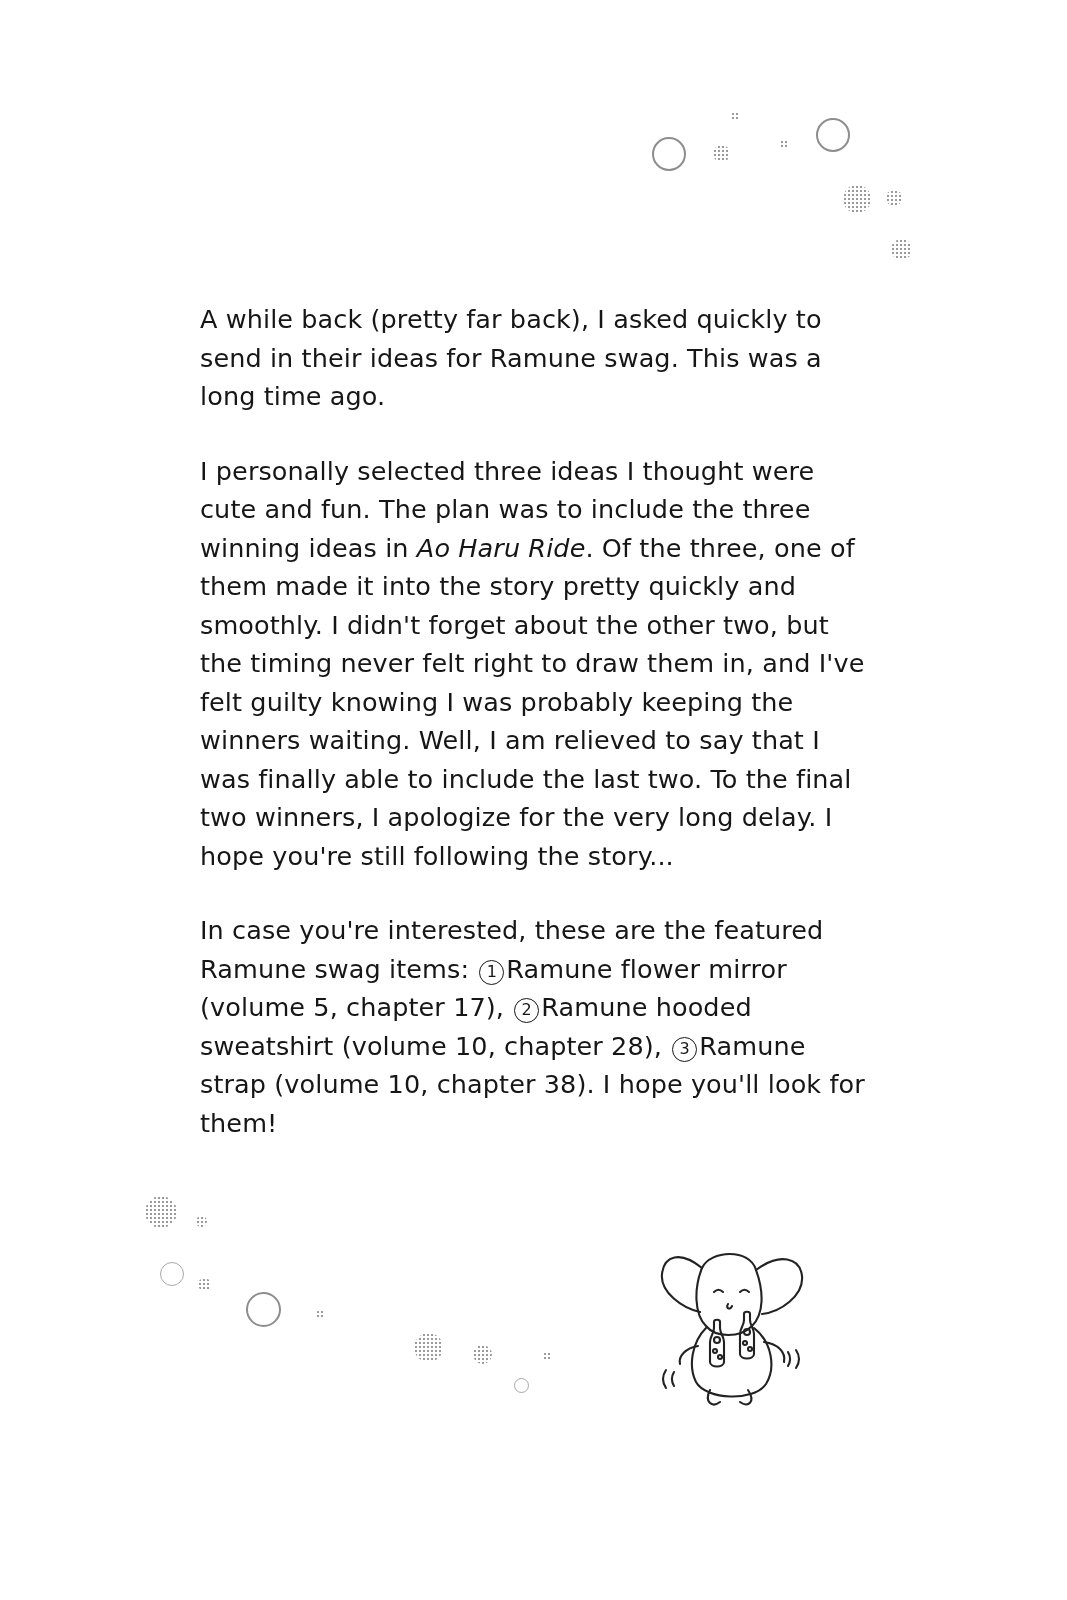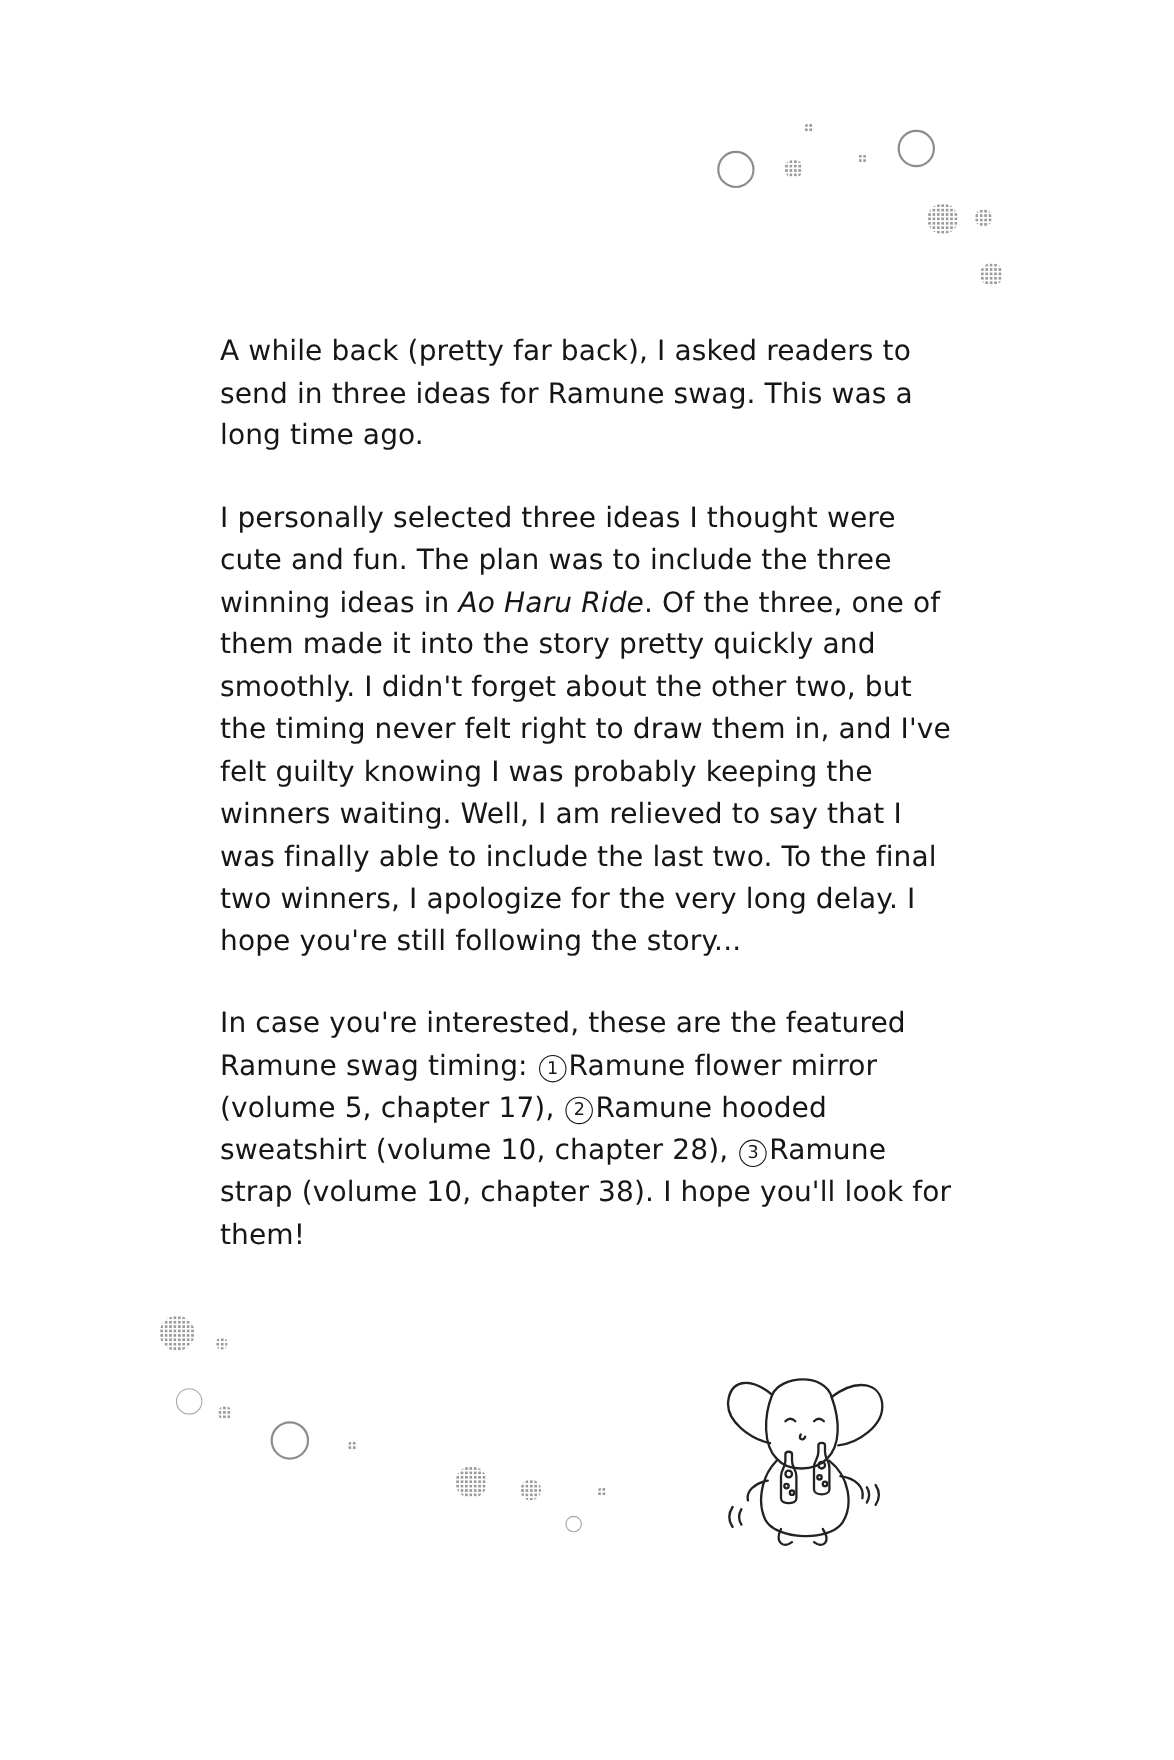--- a/index.html
+++ b/index.html
@@ -94,25 +94,25 @@
     <div class="bubble filled" style="left:713px;top:145px;width:17px;height:17px;"></div>
     <div class="bubble filled" style="left:731px;top:112px;width:9px;height:9px;"></div>
     <div class="bubble filled" style="left:780px;top:140px;width:8px;height:8px;"></div>
     <div class="bubble outline" style="left:816px;top:118px;width:30px;height:30px;"></div>
     <div class="bubble filled" style="left:843px;top:185px;width:28px;height:28px;"></div>
     <div class="bubble filled" style="left:886px;top:190px;width:16px;height:16px;"></div>
     <div class="bubble filled" style="left:891px;top:239px;width:21px;height:21px;"></div>
   </div>
 
   <div class="essay">
-    <p>A while back (pretty far back), I asked readers to send in three ideas for Ramune swag. This was a long time ago.</p>
+    <p>A while back (pretty far back), I asked quickly to send in their ideas for Ramune swag. This was a long time ago.</p>
 
     <p><span>I personally selected three ideas I thought were cute and fun. The plan was to include the three winning ideas in </span><span class="title-italic">Ao Haru Ride</span><span>. Of the three, one of them made it into the story pretty quickly and smoothly. I didn't forget about the other two, but the timing never felt right to draw them in, and I've felt guilty knowing I was probably keeping the winners waiting. Well, I am relieved to say that I was finally able to include the last two. To the final two winners, I apologize for the very long delay. I hope you're still following the story...</span></p>
 
-    <p><span>In case you're interested, these are the featured Ramune swag timing: </span><span class="circled">1</span><span>Ramune flower mirror (volume 5, chapter 17), </span><span class="circled">2</span><span>Ramune hooded sweatshirt (volume 10, chapter 28), </span><span class="circled">3</span><span>Ramune strap (volume 10, chapter 38). I hope you'll look for them!</span></p>
+    <p><span>In case you're interested, these are the featured Ramune swag items: </span><span class="circled">1</span><span>Ramune flower mirror (volume 5, chapter 17), </span><span class="circled">2</span><span>Ramune hooded sweatshirt (volume 10, chapter 28), </span><span class="circled">3</span><span>Ramune strap (volume 10, chapter 38). I hope you'll look for them!</span></p>
   </div>
 
   <div>
     <div class="bubble filled" style="left:145px;top:1196px;width:32px;height:32px;"></div>
     <div class="bubble filled" style="left:196px;top:1216px;width:11px;height:11px;"></div>
     <div class="bubble thin" style="left:160px;top:1262px;width:22px;height:22px;"></div>
     <div class="bubble filled" style="left:198px;top:1278px;width:13px;height:13px;"></div>
     <div class="bubble outline" style="left:246px;top:1292px;width:31px;height:31px;"></div>
     <div class="bubble filled" style="left:316px;top:1310px;width:9px;height:9px;"></div>
     <div class="bubble filled" style="left:414px;top:1333px;width:29px;height:29px;"></div>

